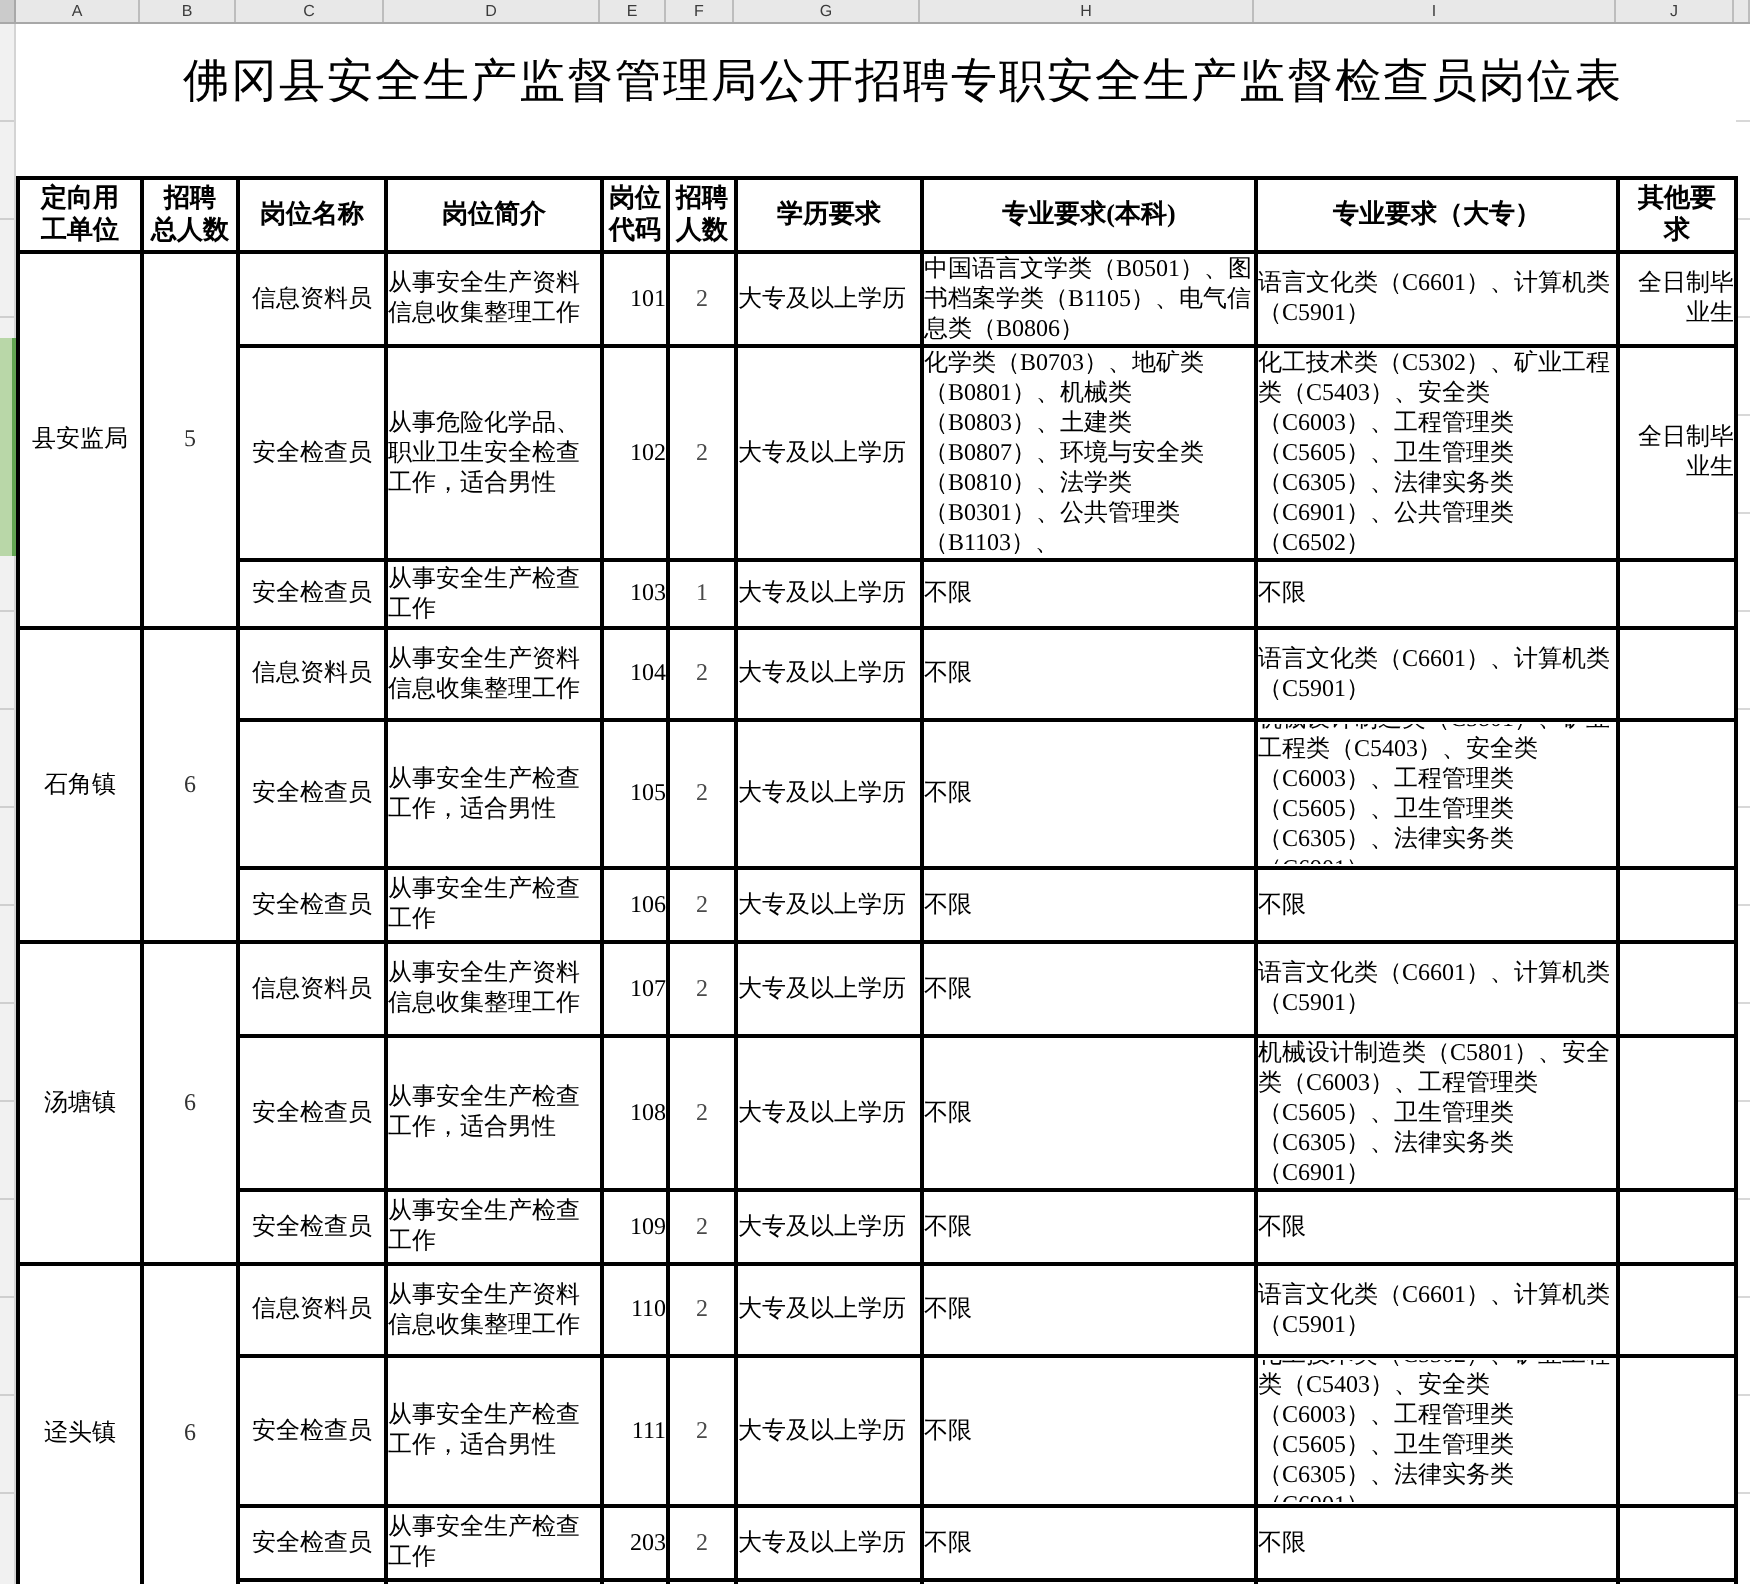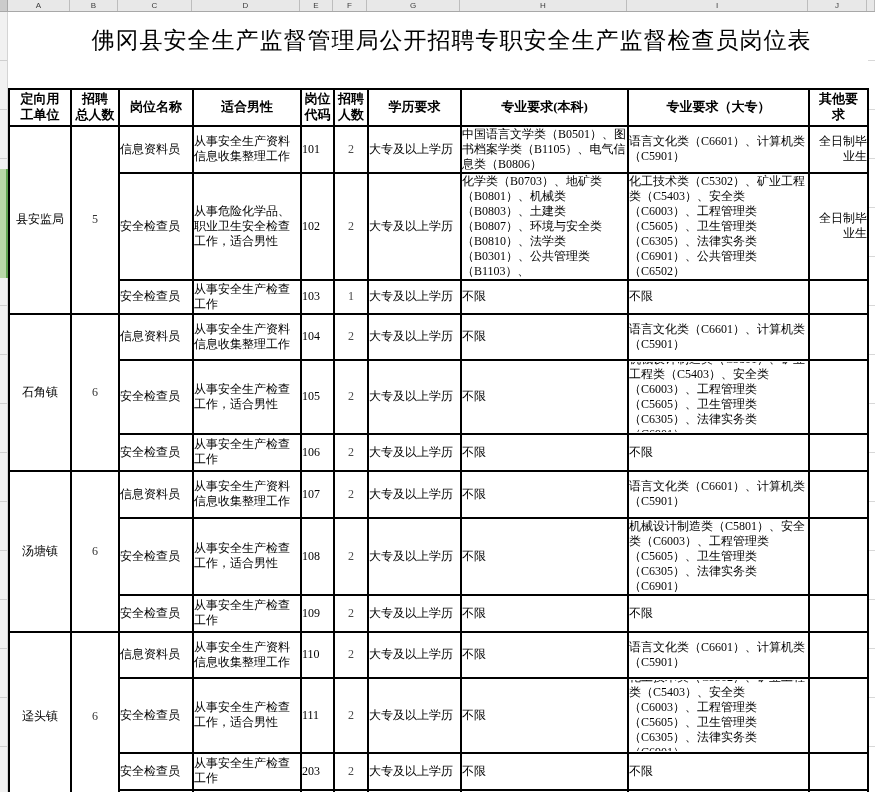--- a/index.html
+++ b/index.html
@@ -53,23 +53,23 @@
     border:2px solid #000; padding:0; vertical-align:middle;
     overflow:hidden; box-sizing:border-box;
   }
   .jobs th {
     font-size:13px; font-weight:bold; line-height:1.25;
     white-space:pre-line; text-align:center; padding:1px 0;
   }
   .jobs td { font-size:12px; line-height:15px; }
   .c-emp { font-size:13px; text-align:center; }
   .c-tot { font-size:13px; text-align:center; color:#333; }
-  .c-pos { font-size:12.5px; text-align:left;margin-left:40px; }
+  .c-pos { font-size:12.5px; text-align:center;margin-left:40px; }
   .c-desc{ font-size:12.5px; text-align:left; padding:1px 2px;margin-left:28px; }
-  .c-code{ font-size:11.5px; text-align:left; }
+  .c-code{ font-size:11.5px; text-align:right; }
   .c-cnt { font-size:11.5px; text-align:center; color:#4a4a4a; }
   .c-edu { font-size:12.5px; text-align:left; padding:0 0 0 1px; white-space:nowrap; }
   .c-maj { text-align:left; padding:1px 2px; }
   .c-oth { font-size:12.5px; text-align:right; padding:1px 2px; }
   .clip  { display:flex; align-items:center; overflow:hidden; }
   .clip72{ height:70px; }
   .clip73{ height:71px; }
   tr.h-hdr{height:28px} tr.h46{height:46px} tr.h100{height:100px}
   tr.h34{height:34px}  tr.h74{height:74px} tr.h37{height:37px}
   tr.h47{height:47px}  tr.h70{height:70px} tr.h75{height:75px}
@@ -114,21 +114,21 @@
         <col style="width:181px">
       <col style="width:59px">
     </colgroup>
     <tbody>
         <tr class="h-hdr">
       <th>定向用
 工单位</th>
       <th>招聘
 总人数</th>
       <th>岗位名称</th>
-      <th>适合男性</th>
+      <th>岗位简介</th>
       <th>岗位
 代码</th>
       <th>招聘
 人数</th>
       <th>学历要求</th>
       <th>专业要求(本科)</th>
       <th>专业要求（大专）</th>
       <th>其他要
 求</th>
     </tr>

